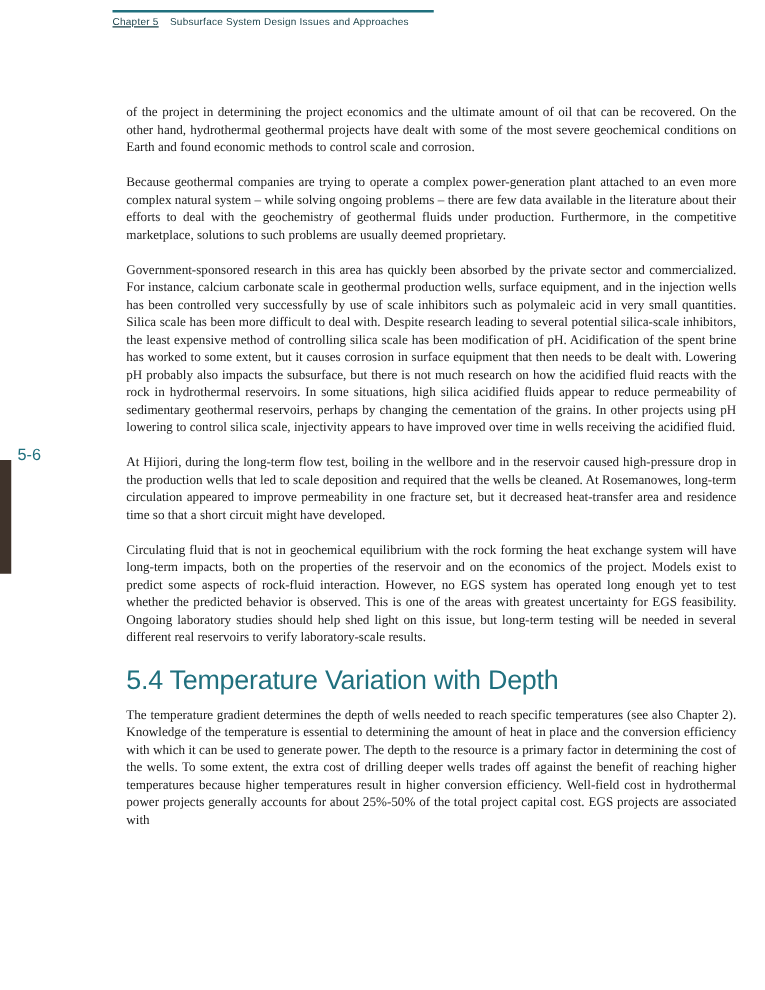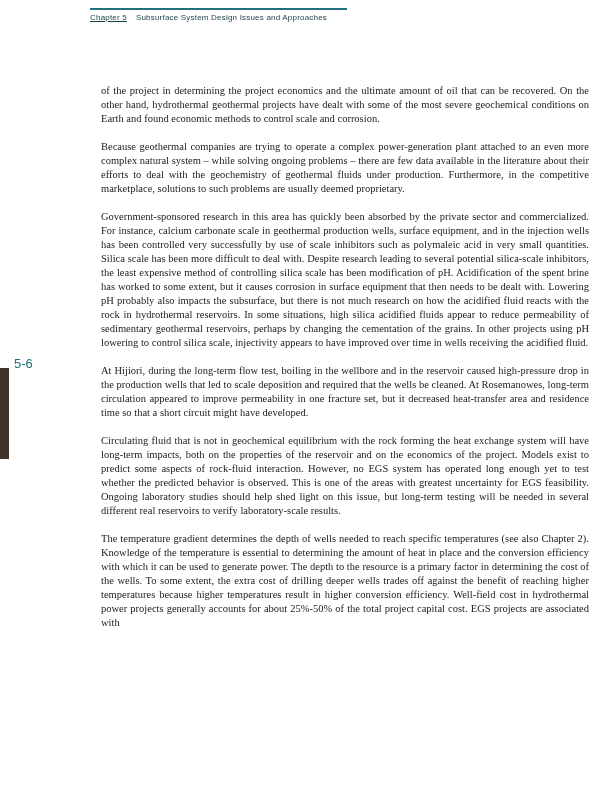--- a/index.html
+++ b/index.html
@@ -90,17 +90,18 @@
   <div class="page-num">5-6</div>
   <div class="page-tab"></div>
 
   <div class="content">
     <p>of the project in determining the project economics and the ultimate amount of oil that can be recovered. On the other hand, hydrothermal geothermal projects have dealt with some of the most severe geochemical conditions on Earth and found economic methods to control scale and corrosion.</p>
     <p>Because geothermal companies are trying to operate a complex power-generation plant attached to an even more complex natural system – while solving ongoing problems – there are few data available in the literature about their efforts to deal with the geochemistry of geothermal fluids under production. Furthermore, in the competitive marketplace, solutions to such problems are usually deemed proprietary.</p>
     <p>Government-sponsored research in this area has quickly been absorbed by the private sector and commercialized. For instance, calcium carbonate scale in geothermal production wells, surface equipment, and in the injection wells has been controlled very successfully by use of scale inhibitors such as polymaleic acid in very small quantities. Silica scale has been more difficult to deal with. Despite research leading to several potential silica-scale inhibitors, the least expensive method of controlling silica scale has been modification of pH. Acidification of the spent brine has worked to some extent, but it causes corrosion in surface equipment that then needs to be dealt with. Lowering pH probably also impacts the subsurface, but there is not much research on how the acidified fluid reacts with the rock in hydrothermal reservoirs. In some situations, high silica acidified fluids appear to reduce permeability of sedimentary geothermal reservoirs, perhaps by changing the cementation of the grains. In other projects using pH lowering to control silica scale, injectivity appears to have improved over time in wells receiving the acidified fluid.</p>
     <p>At Hijiori, during the long-term flow test, boiling in the wellbore and in the reservoir caused high-pressure drop in the production wells that led to scale deposition and required that the wells be cleaned. At Rosemanowes, long-term circulation appeared to improve permeability in one fracture set, but it decreased heat-transfer area and residence time so that a short circuit might have developed.</p>
     <p>Circulating fluid that is not in geochemical equilibrium with the rock forming the heat exchange system will have long-term impacts, both on the properties of the reservoir and on the economics of the project. Models exist to predict some aspects of rock-fluid interaction. However, no EGS system has operated long enough yet to test whether the predicted behavior is observed. This is one of the areas with greatest uncertainty for EGS feasibility. Ongoing laboratory studies should help shed light on this issue, but long-term testing will be needed in several different real reservoirs to verify laboratory-scale results.</p>
 
+    <h2 class="section-heading">5.4 Temperature Variation with Depth</h2>
 
     <p>The temperature gradient determines the depth of wells needed to reach specific temperatures (see also Chapter 2). Knowledge of the temperature is essential to determining the amount of heat in place and the conversion efficiency with which it can be used to generate power. The depth to the resource is a primary factor in determining the cost of the wells. To some extent, the extra cost of drilling deeper wells trades off against the benefit of reaching higher temperatures because higher temperatures result in higher conversion efficiency. Well-field cost in hydrothermal power projects generally accounts for about 25%-50% of the total project capital cost. EGS projects are associated with</p>
   </div>
 
 </div>
 
 </body></html>

